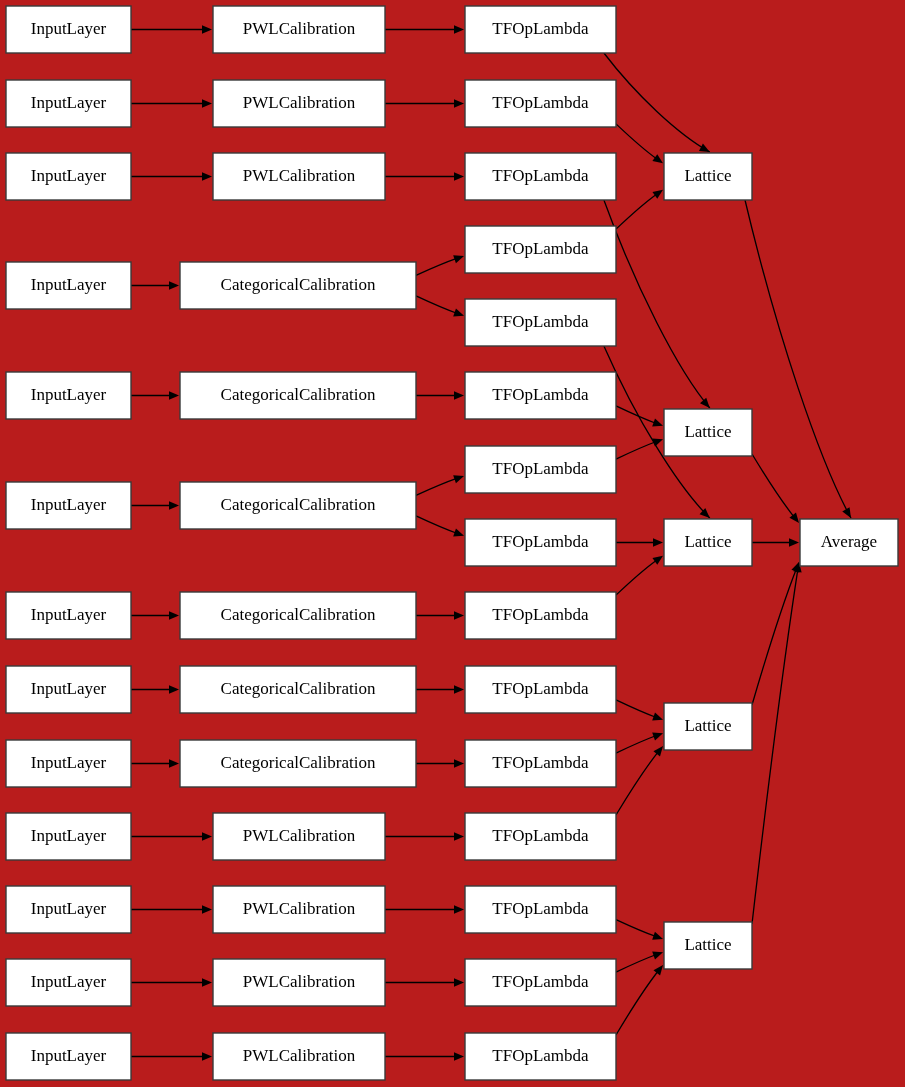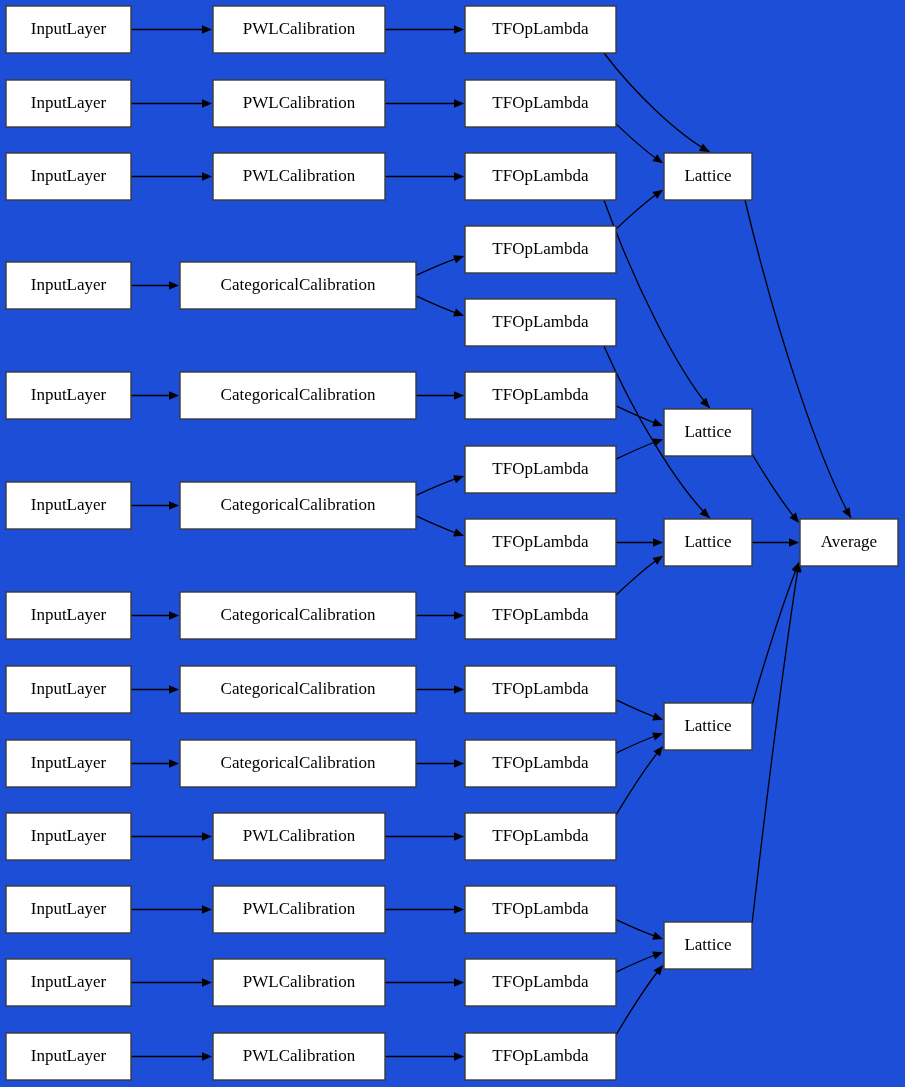--- a/index.html
+++ b/index.html
@@ -1,16 +1,16 @@
 <!DOCTYPE html>
 <html><head>
 <meta charset="utf-8">
 <style>
   html,body{margin:0;padding:0;background:#ffffff;}
-  #canvas{position:relative;width:905px;height:1087px;background:#1d4ed8;
+  #canvas{position:relative;width:905px;height:1087px;background:#b91c1c;
           font-family:"Liberation Serif","DejaVu Serif",serif;}
   svg.graph{position:absolute;left:0;top:0;width:905px;height:1087px;overflow:visible;}
   .node rect{fill:#ffffff;stroke:#3a3a3a;stroke-width:1.4px;}
   .node text{fill:#000000;font-family:"Liberation Serif","DejaVu Serif",serif;
              font-size:17px;text-anchor:middle;dominant-baseline:middle;}
   .edge{fill:none;stroke:#000000;stroke-width:1.3px;}
   .arrowhead{fill:#000000;stroke:none;}
 </style>
 </head>
 <body>

